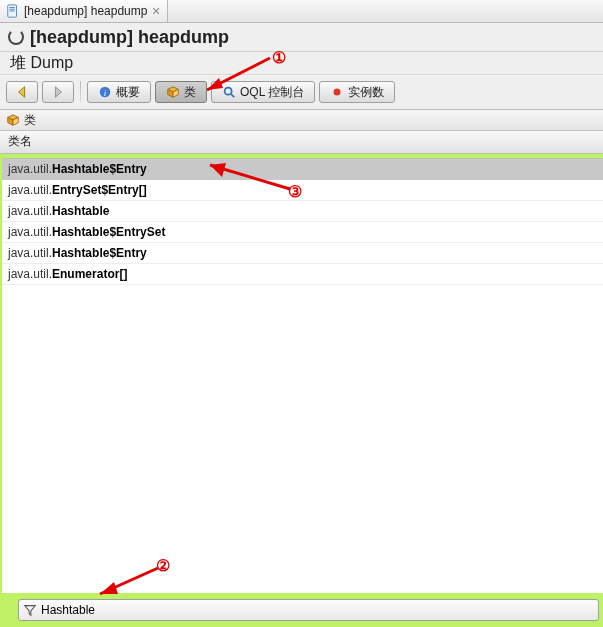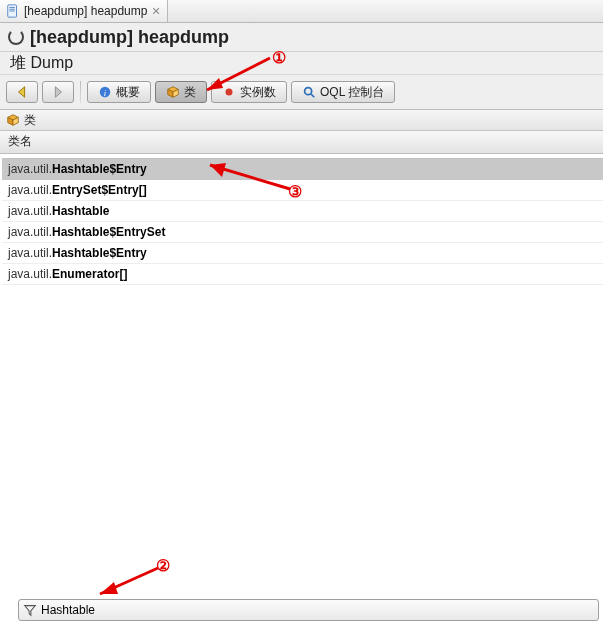--- a/index.html
+++ b/index.html
@@ -6,21 +6,21 @@
   margin: 0; padding: 0;
   font-family: "Lucida Grande","Segoe UI",Tahoma,Arial,sans-serif;
   font-size: 12px;
   background: #ececec;
   color: #222;
 }
 .window {
   position: relative;
   width: 603px;
   height: 627px;
-  background: #ffffff;
+  background: #bef264;
   box-sizing: border-box;
 }
 
 .tabstrip {
   display: flex;
   align-items: stretch;
   height: 22px;
   background: linear-gradient(#f7f7f7,#e5e5e5);
   border-bottom: 1px solid #b8b8b8;
 }
@@ -240,33 +240,33 @@
             <path d="M2 5 L8 2 L14 5 L8 8 Z" fill="#f2b23b" stroke="#9a6a12"></path>
             <path d="M2 5 L2 11 L8 14 L8 8 Z" fill="#e09726" stroke="#9a6a12"></path>
             <path d="M14 5 L14 11 L8 14 L8 8 Z" fill="#ffd276" stroke="#9a6a12"></path>
           </svg>
       </span>
       <span>类</span>
     </div>
     <div class="tb-btn">
       <span class="ic">
         <svg viewBox="0 0 16 16">
-            <circle cx="8" cy="8" r="4" fill="#d63a2b"></circle>
-          </svg>
-      </span>
-      <span>实例数</span>
-    </div>
-    <div class="tb-btn">
-      <span class="ic">
-        <svg viewBox="0 0 16 16">
             <circle cx="7" cy="7" r="4" fill="none" stroke="#2d6fb8" stroke-width="2"></circle>
             <line x1="10" y1="10" x2="14" y2="14" stroke="#2d6fb8" stroke-width="2"></line>
           </svg>
       </span>
       <span>OQL 控制台</span>
+    </div>
+    <div class="tb-btn">
+      <span class="ic">
+        <svg viewBox="0 0 16 16">
+            <circle cx="8" cy="8" r="4" fill="#d63a2b"></circle>
+          </svg>
+      </span>
+      <span>实例数</span>
     </div>
   </div>
 
   <div class="panel-title">
     <span class="ic">
       <svg viewBox="0 0 16 16">
           <path d="M2 5 L8 2 L14 5 L8 8 Z" fill="#f2b23b" stroke="#9a6a12"></path>
           <path d="M2 5 L2 11 L8 14 L8 8 Z" fill="#e09726" stroke="#9a6a12"></path>
           <path d="M14 5 L14 11 L8 14 L8 8 Z" fill="#ffd276" stroke="#9a6a12"></path>
         </svg>

